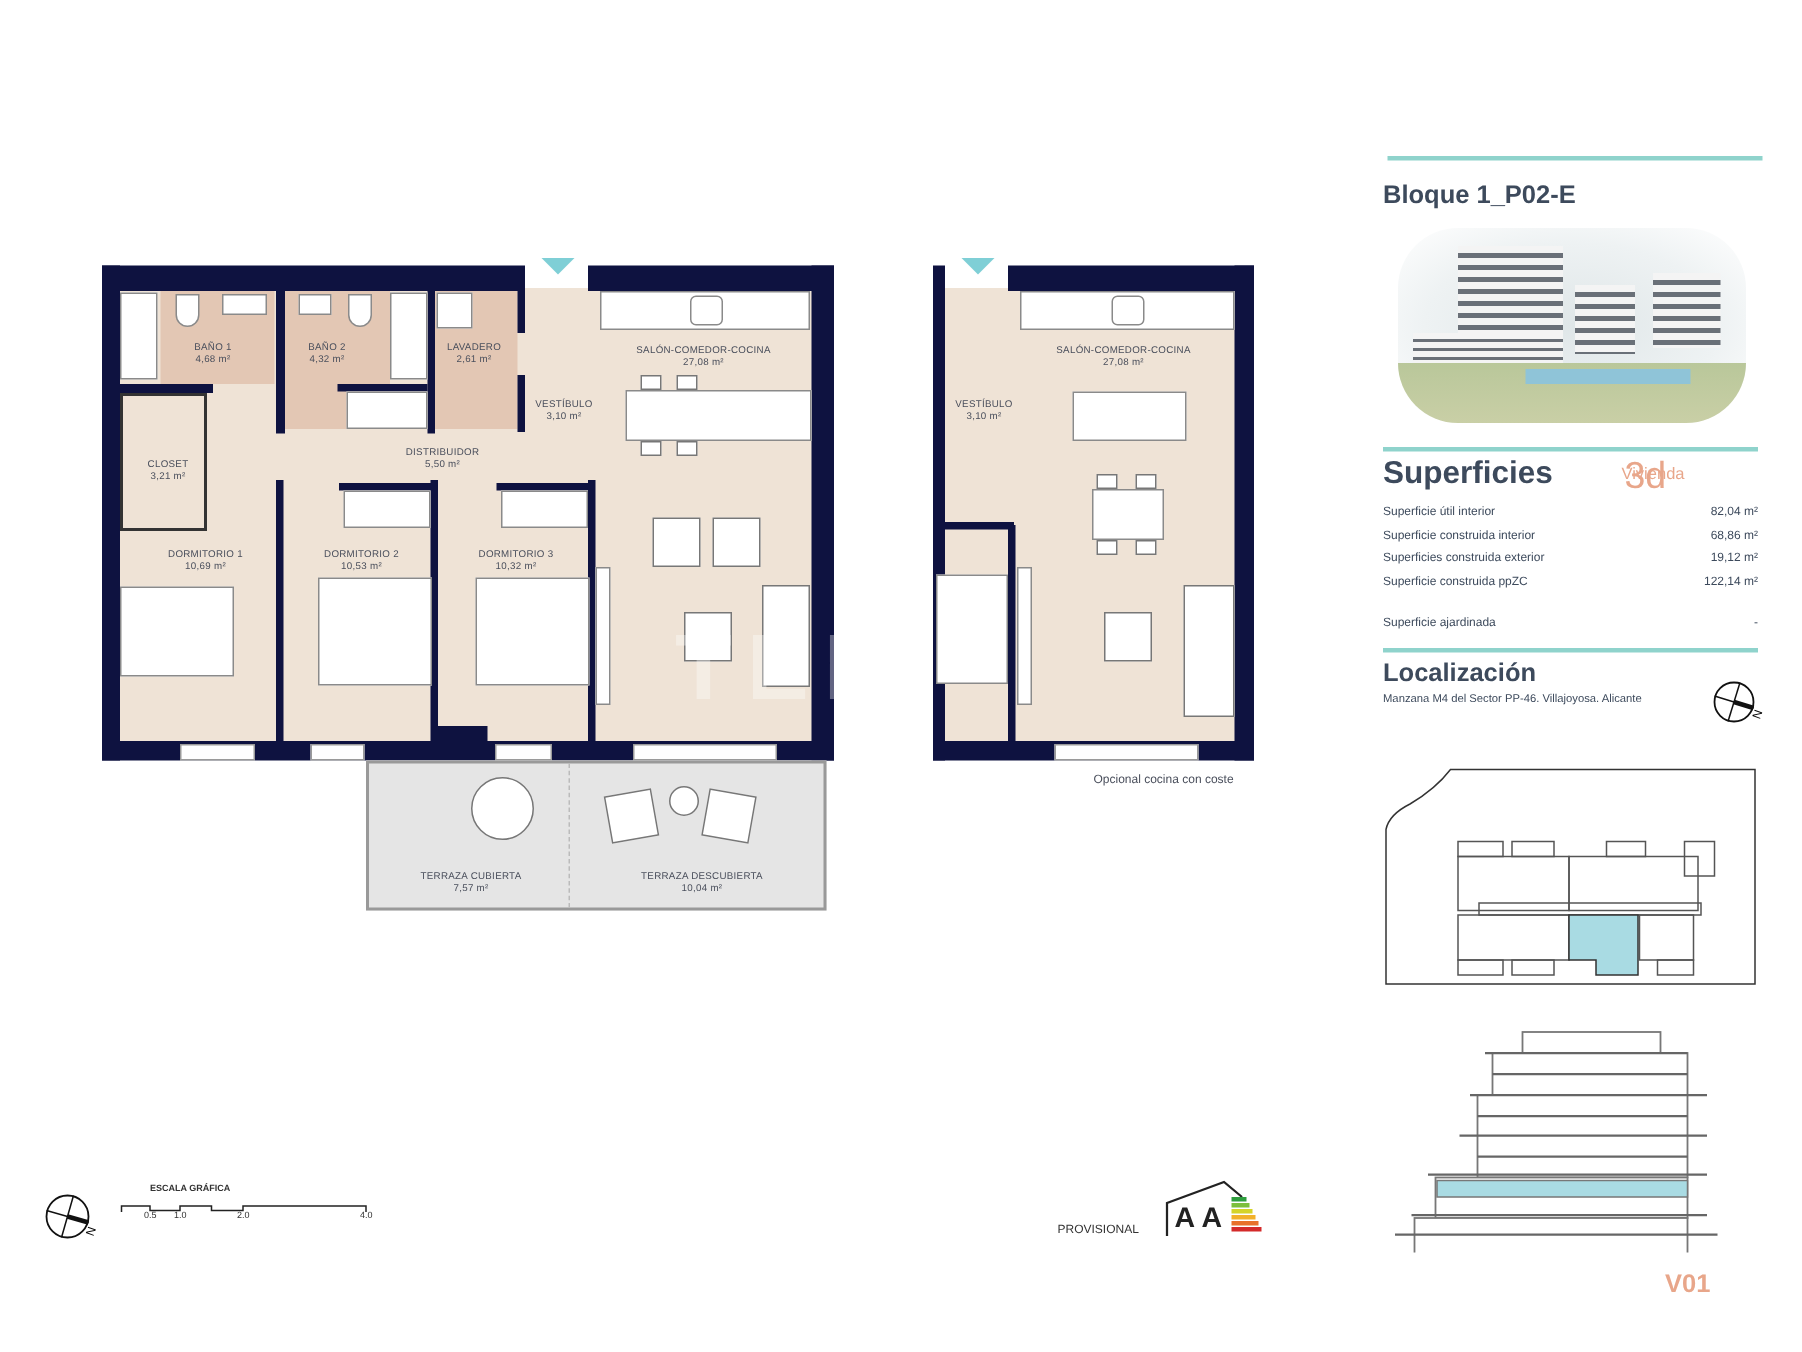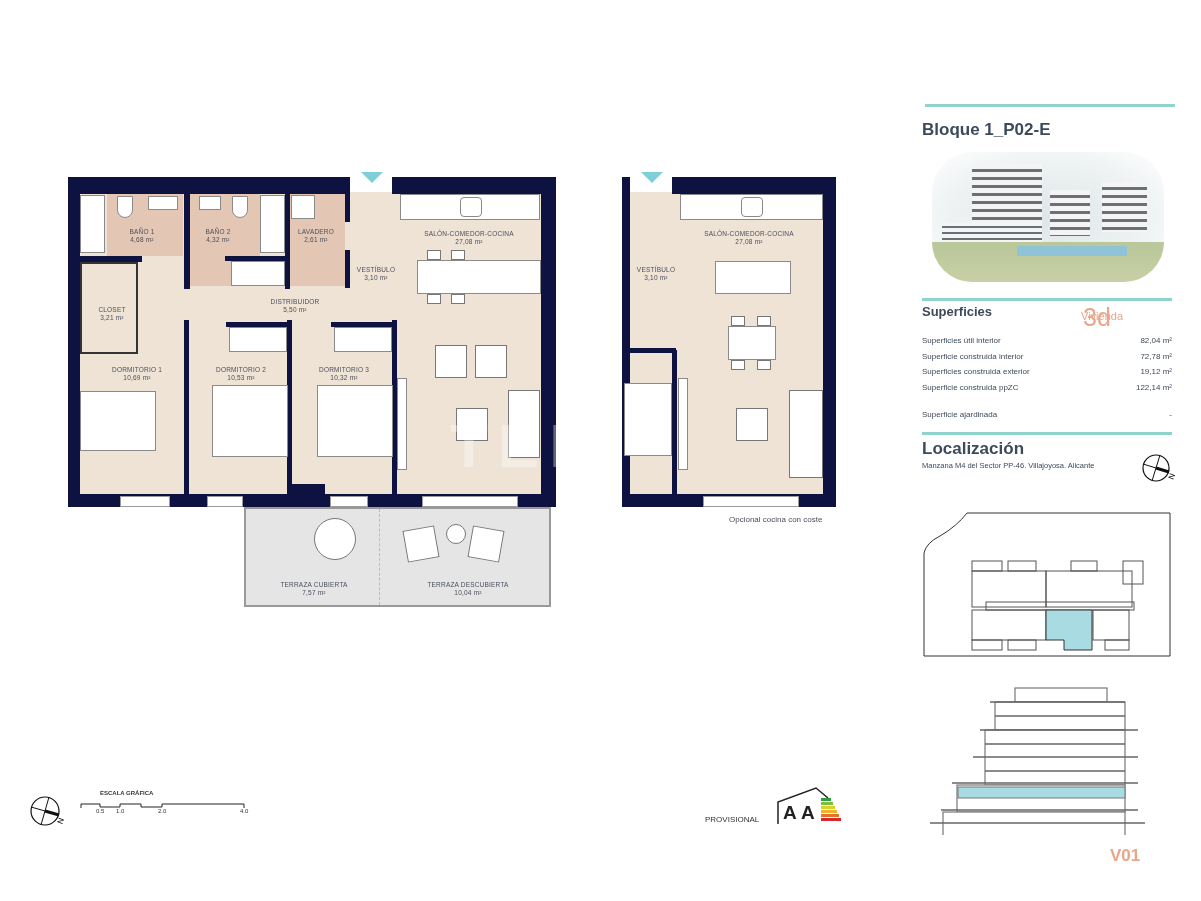--- a/index.html
+++ b/index.html
@@ -183,26 +183,26 @@
   <div class="abs" style="left:932px;top:152px;width:232px;height:130px;border-radius:40px;background:radial-gradient(ellipse at 50% 50%,#dfe6e8 0%,#eef2f3 60%,#fff 100%);overflow:hidden;">
     <div class="abs" style="left:40px;top:12px;width:70px;height:70px;background:repeating-linear-gradient(#f4f4f4 0 5px,#6a7078 5px 8px);"></div>
     <div class="abs" style="left:118px;top:38px;width:40px;height:46px;background:repeating-linear-gradient(#f4f4f4 0 5px,#6a7078 5px 8px);"></div>
     <div class="abs" style="left:170px;top:30px;width:45px;height:50px;background:repeating-linear-gradient(#f4f4f4 0 5px,#6a7078 5px 8px);"></div>
     <div class="abs" style="left:10px;top:70px;width:100px;height:20px;background:repeating-linear-gradient(#f4f4f4 0 4px,#6a7078 4px 6px);"></div>
     <div class="abs" style="left:0;top:90px;width:232px;height:40px;background:linear-gradient(#b9c79a,#c9cfa6);"></div>
     <div class="abs" style="left:85px;top:94px;width:110px;height:10px;background:#8fc4d8;"></div>
   </div>
 
   <div class="teal-rule" style="left:922px;top:298px;width:250px;"></div>
-  <div class="h1" style="left:922px;top:304px;font-size:13px;">Superficies</div>
+  <div class="h1" style="left:922px;top:304px;font-size:21px;">Superficies</div>
   <div class="abs" style="left:1081px;top:310px;font-size:11px;color:#e8a68a;">Vivienda</div>
   <div class="abs" style="left:1083px;top:303px;font-size:25px;color:#e8a68a;">3d</div>
 
-  <div class="row" style="top:336px;"><span>Superficies útil interior</span><span class="v">82,04 m²</span></div>
-  <div class="row" style="top:352px;"><span>Superficie construida interior</span><span class="v">72,78 m²</span></div>
+  <div class="row" style="top:336px;"><span>Superficie útil interior</span><span class="v">82,04 m²</span></div>
+  <div class="row" style="top:352px;"><span>Superficie construida interior</span><span class="v">68,86 m²</span></div>
   <div class="row" style="top:367px;"><span>Superficies construida exterior</span><span class="v">19,12 m²</span></div>
   <div class="row" style="top:383px;"><span>Superficie construida ppZC</span><span class="v">122,14 m²</span></div>
   <div class="row" style="top:410px;"><span>Superficie ajardinada</span><span class="v">-</span></div>
 
   <div class="teal-rule" style="left:922px;top:432px;width:250px;"></div>
   <div class="h1" style="left:922px;top:439px;font-size:17px;">Localización</div>
   <div class="abs" style="left:922px;top:461px;font-size:7.5px;color:#3d4a5c;">Manzana M4 del Sector PP-46. Villajoyosa. Alicante</div>
   <svg class="abs" style="left:1141px;top:453px;" width="34" height="30" viewBox="0 0 34 30">
     <circle cx="15" cy="15" r="13" fill="none" stroke="#111" stroke-width="1.2"></circle>
     <line x1="2" y1="11" x2="28" y2="19" stroke="#111" stroke-width="1"></line>

